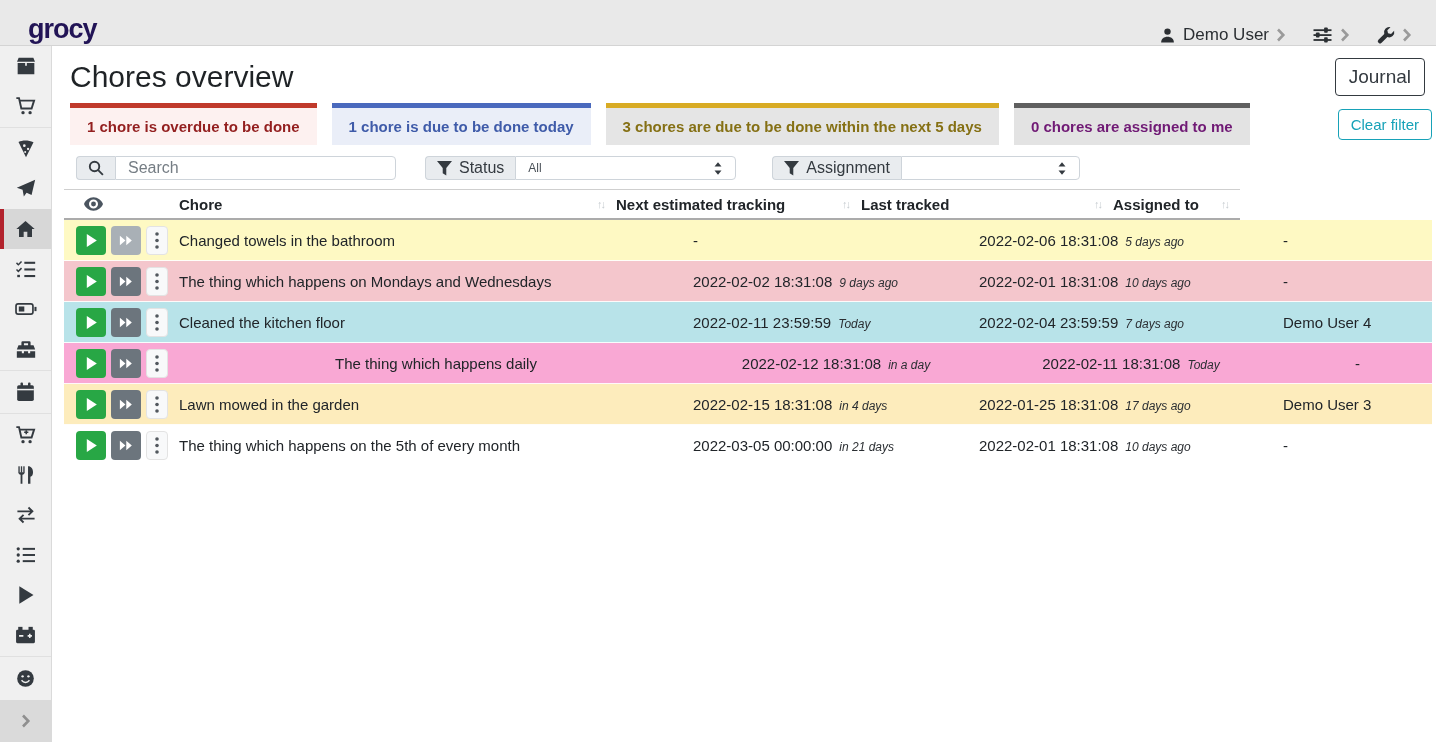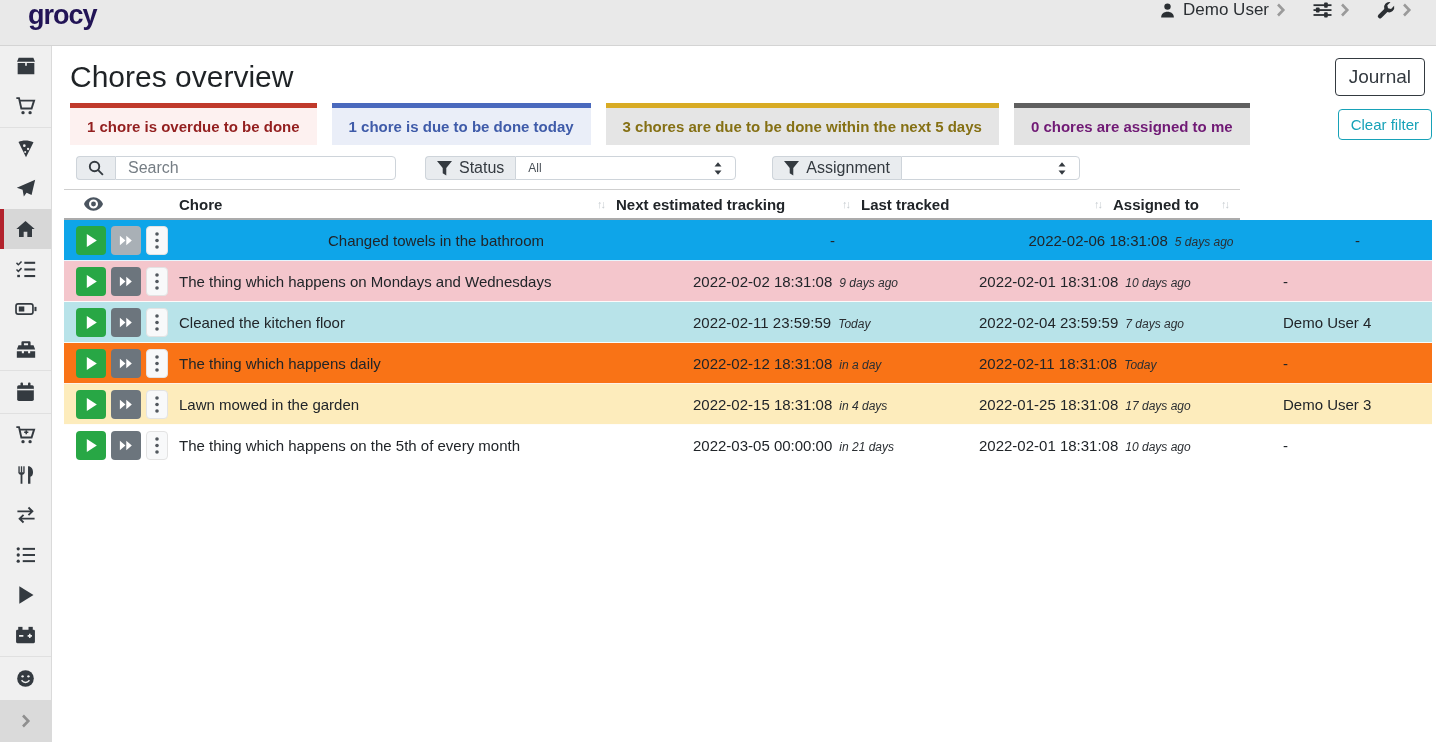--- a/index.html
+++ b/index.html
@@ -7,21 +7,21 @@
   body {
     font-family:"Liberation Sans","DejaVu Sans",sans-serif;
     background:#ffffff; color:#212529; position:relative; overflow:hidden;
   }
   svg { display:block; }
 
   
   .navbar {
     position:absolute; top:0; left:0; right:0; height:46px;
     background:#e9e9e9; border-bottom:1px solid #d4d4d4;
-    display:flex; align-items:flex-start; padding:0 24px 0 28px;
+    display:flex; align-items:flex-end; padding:0 24px 0 28px;
   }
   .logo { font-size:27px; font-weight:bold; letter-spacing:-1px; color:#221456; cursor:pointer; }
   .nav-right { margin-left:auto; display:flex; align-items:center; gap:26px; }
   .nav-item { display:flex; align-items:center; gap:7px; cursor:pointer; }
   .nav-item .label { font-size:17px; color:#2b2f33; }
   .chev { color:#9a9a9a; }
 
   
   .sidebar {
     position:absolute; top:46px; left:0; bottom:0; width:52px;
@@ -426,21 +426,21 @@
       <div class="th">
         <span>Last tracked</span>
         <span class="sort-ind">↑↓</span>
       </div>
       <div class="th">
         <span>Assigned to</span>
         <span class="sort-ind">↑↓</span>
       </div>
     </div>
     <div class="t-body" id="rows">
-        <div class="t-row skip-off" style="background: #0ea5e9; text-align: center;">
+        <div class="t-row skip-off" style="background: #fef9c3;">
     <div class="cell-actions">
       <button class="btn-track" style="margin-left:2px;">
         <span>
           <svg width="13" height="15" viewBox="0 0 20 24" fill="#fff">
                   <path d="M2.5 1.5l16 10.5-16 10.5z"></path>
                 </svg>
         </span>
       </button>
       <button class="btn-skip">
         <span>
@@ -519,21 +519,21 @@
                   <circle cx="2" cy="15.8" r="1.9"></circle>
                 </svg>
         </span>
       </button>
     </div>
     <div class="cell-chore">Cleaned the kitchen floor</div>
     <div class="cell-next"><span>2022-02-11 23:59:59</span><span class="rel">Today</span></div>
     <div class="cell-last"><span>2022-02-04 23:59:59</span><span class="rel">7 days ago</span></div>
     <div class="cell-assigned">Demo User 4</div>
   </div>
-        <div class="t-row" style="background: #f97316;">
+        <div class="t-row" style="background: #f9a8d4; text-align: center;">
     <div class="cell-actions">
       <button class="btn-track" style="margin-left:2px;">
         <span>
           <svg width="13" height="15" viewBox="0 0 20 24" fill="#fff">
                   <path d="M2.5 1.5l16 10.5-16 10.5z"></path>
                 </svg>
         </span>
       </button>
       <button class="btn-skip">
         <span>

